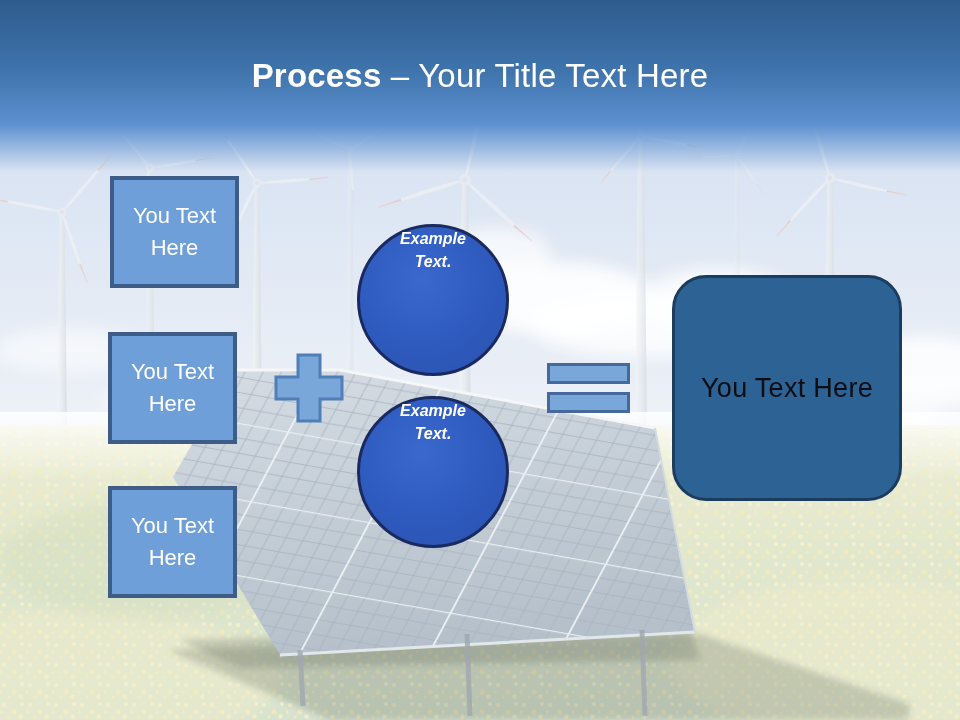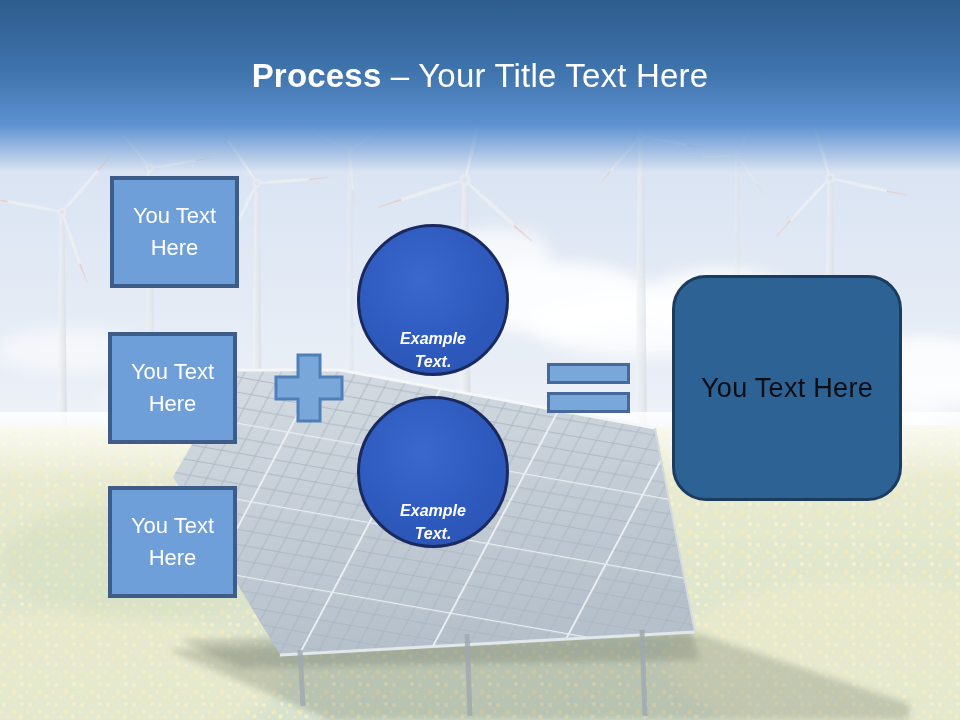--- a/index.html
+++ b/index.html
@@ -37,21 +37,21 @@
   .ybox.b3{left:108px;top:486px;}
 
   
   .ecircle{
     position:absolute;width:152px;height:152px;border-radius:50%;
     box-sizing:border-box;
     background:radial-gradient(circle at 42% 36%, #3a68cc 0%, #2e5abe 55%, #2a51ad 100%);
     border:3px solid #1a2a60;
     color:#ffffff;font-size:16px;line-height:23px;
     font-weight:700;font-style:italic;text-align:center;
-    display:flex;align-items:flex-end;justify-content:center;
+    display:flex;align-items:flex-start;justify-content:center;
     padding:0 36px;
   }
   .ecircle.c1{left:357px;top:224px;}
   .ecircle.c2{left:357px;top:396px;}
 
   
   .plus-wrap{position:absolute;left:274px;top:353px;width:70px;height:70px;}
 
   
   .eqbar{

